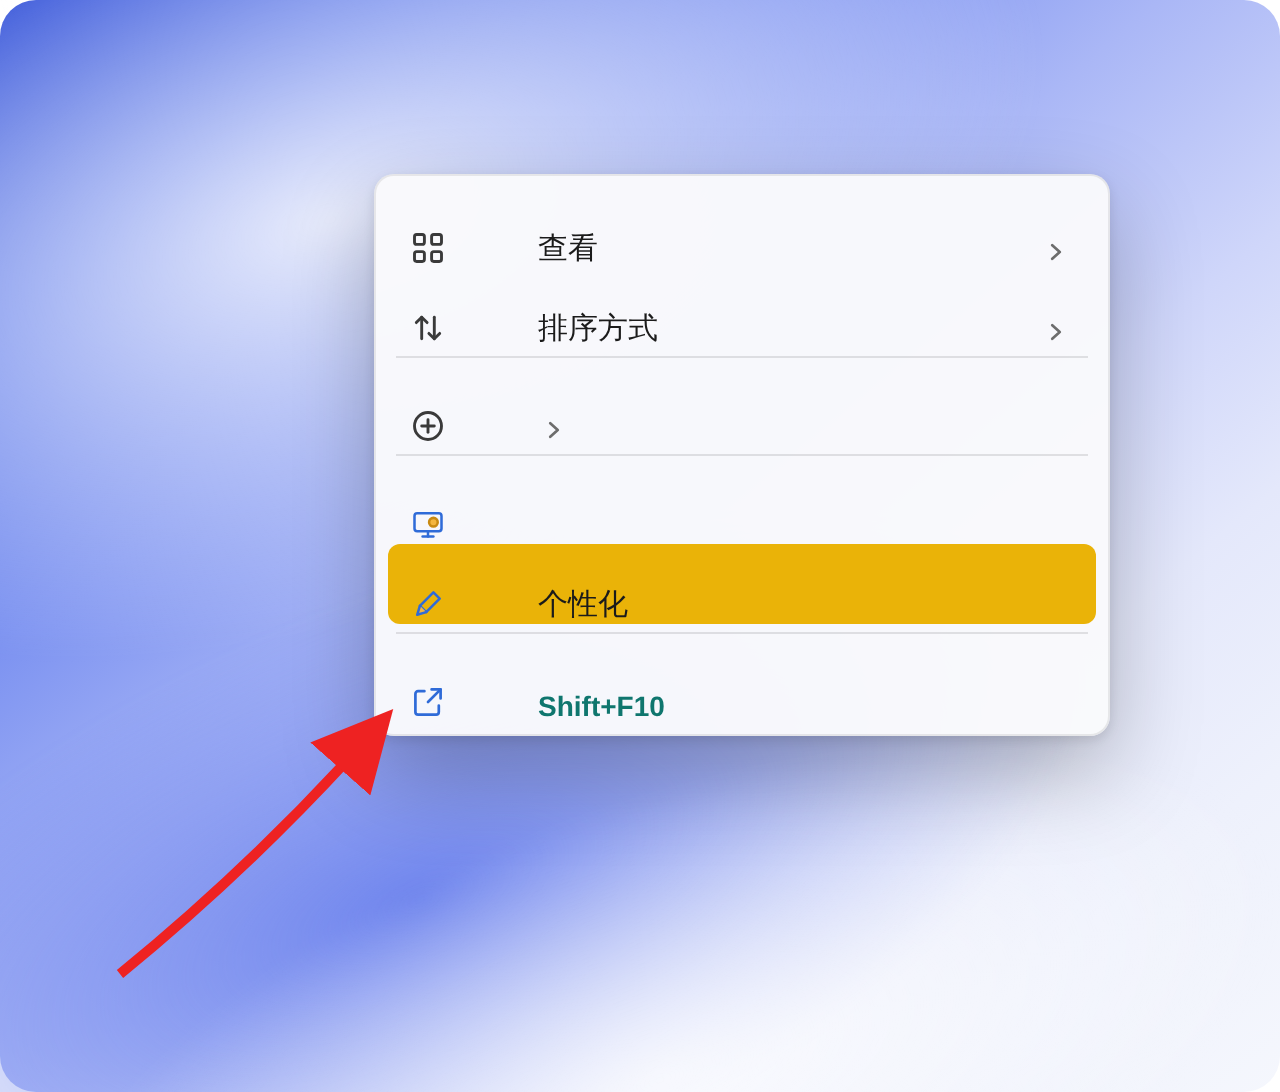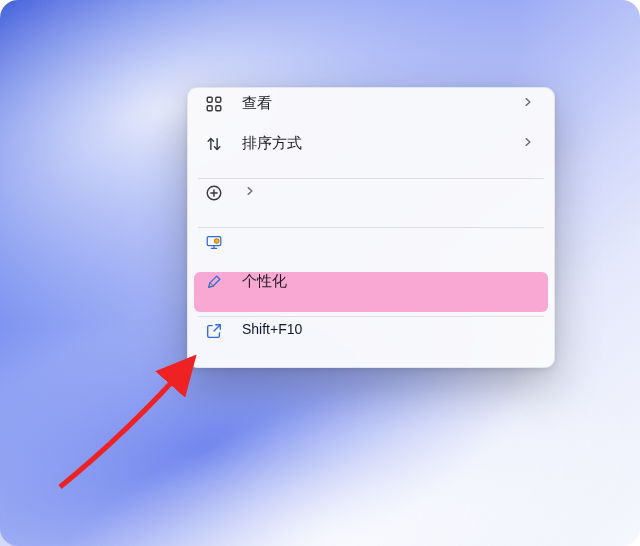--- a/index.html
+++ b/index.html
@@ -63,51 +63,53 @@
     background: rgba(250,250,252,0.96);
     border: 1px solid rgba(0,0,0,0.08);
     border-radius: 10px;
     box-shadow: 0 18px 45px rgba(0,0,0,0.25), 0 2px 6px rgba(0,0,0,0.10);
     padding: 6px;
     box-sizing: border-box;
   }
 
   .menu-item {
     display: flex;
-    align-items: flex-start;
+    align-items: flex-end;
     height: 40px;
     padding: 0 12px 0 10px;
     border-radius: 6px;
     box-sizing: border-box;
+    gap: 27px;
   }
   .menu-item.hovered {
-    background: #f9a8d4;
+    background: #eab308;
   }
 
   .mi-icon {
     width: 20px;
     height: 20px;
     flex: 0 0 20px;
     margin-right: 18px;
     display: flex;
     align-items: center;
     justify-content: center;
     color: #3a3a3a;
   }
   .mi-icon svg { display: block; }
 
   .mi-label {
     flex: 1 1 auto;
     white-space: nowrap;
   }
 
   .mi-shortcut {
-    color: #0f172a;
+    color: #0f766e;
     font-size: 14px;
     white-space: nowrap;
+    font-weight: bold;
   }
 
   .mi-chevron {
     width: 16px;
     height: 16px;
     flex: 0 0 16px;
     color: #6d6d6d;
     display: flex;
     align-items: center;
     justify-content: center;

